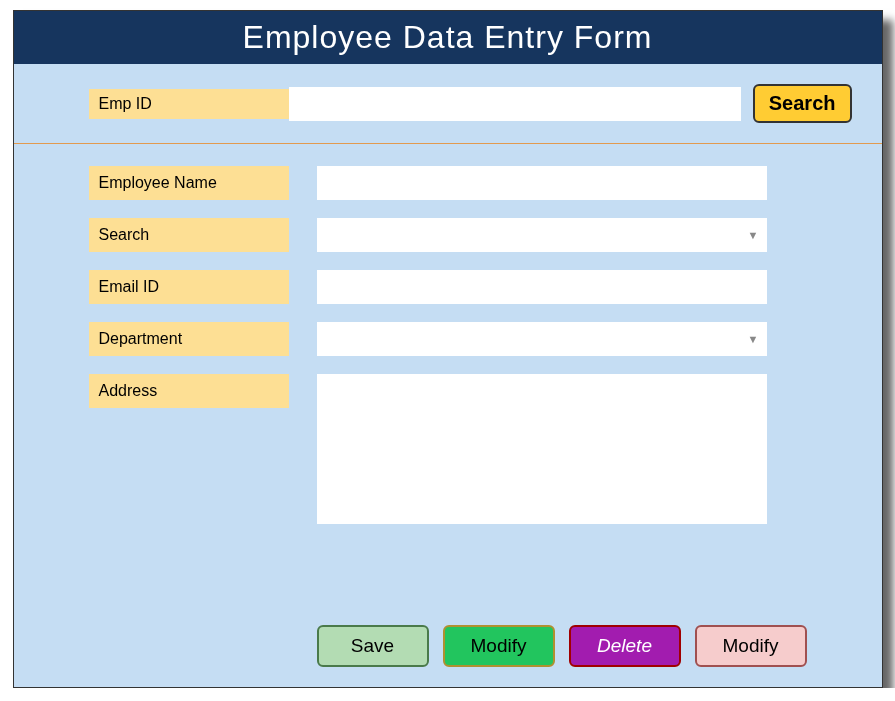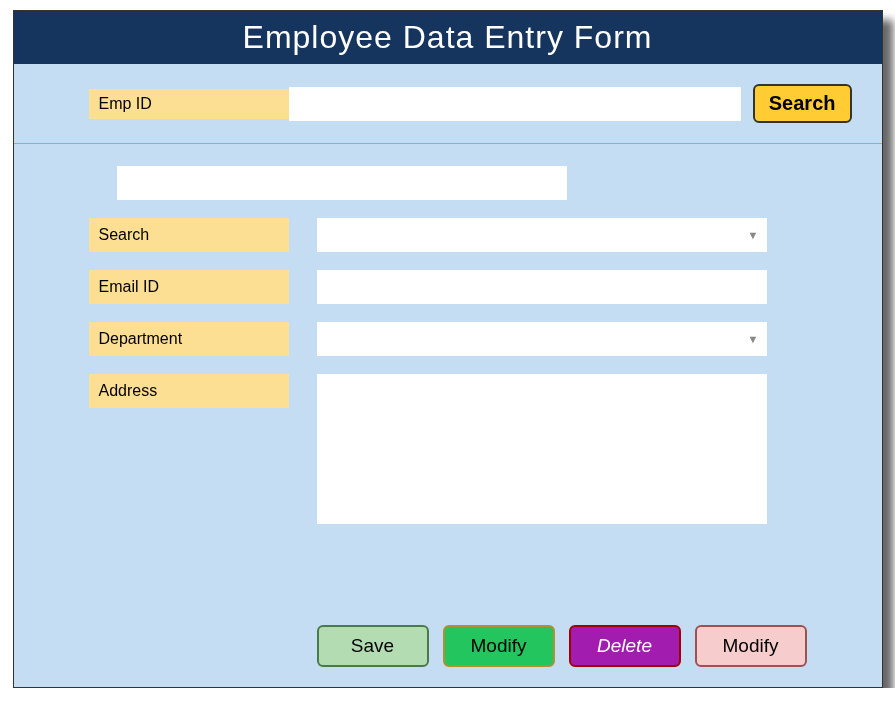--- a/index.html
+++ b/index.html
@@ -166,20 +166,21 @@
     <input class="text-input" type="text" value="" style="">
     <button class="search-btn">Search</button>
   </div>
 
   <div class="divider"></div>
 
   <div class="form-body">
 
 
     <div class="form-row">
+      <div class="label">Employee Name</div>
       <input class="text-input" type="text" value="" style="">
     </div>
 
     <div class="form-row">
       <div class="label">Search</div>
       <div class="select-input">
         <span class="select-arrow">▼</span>
       </div>
     </div>
 

